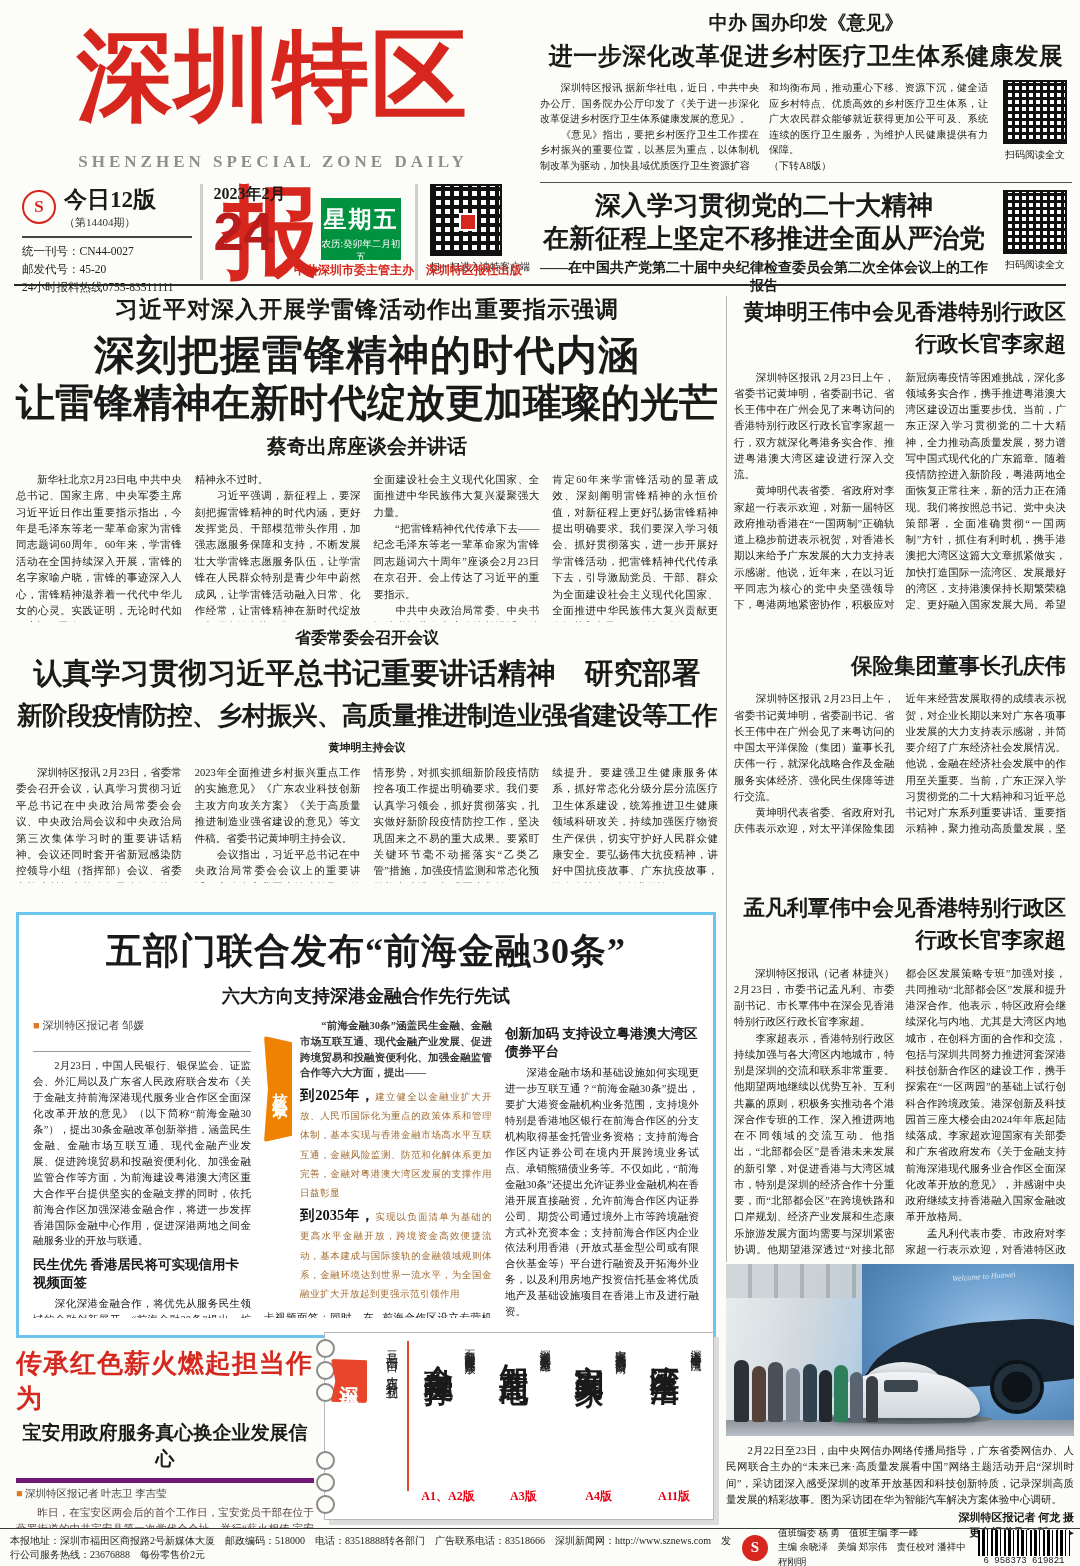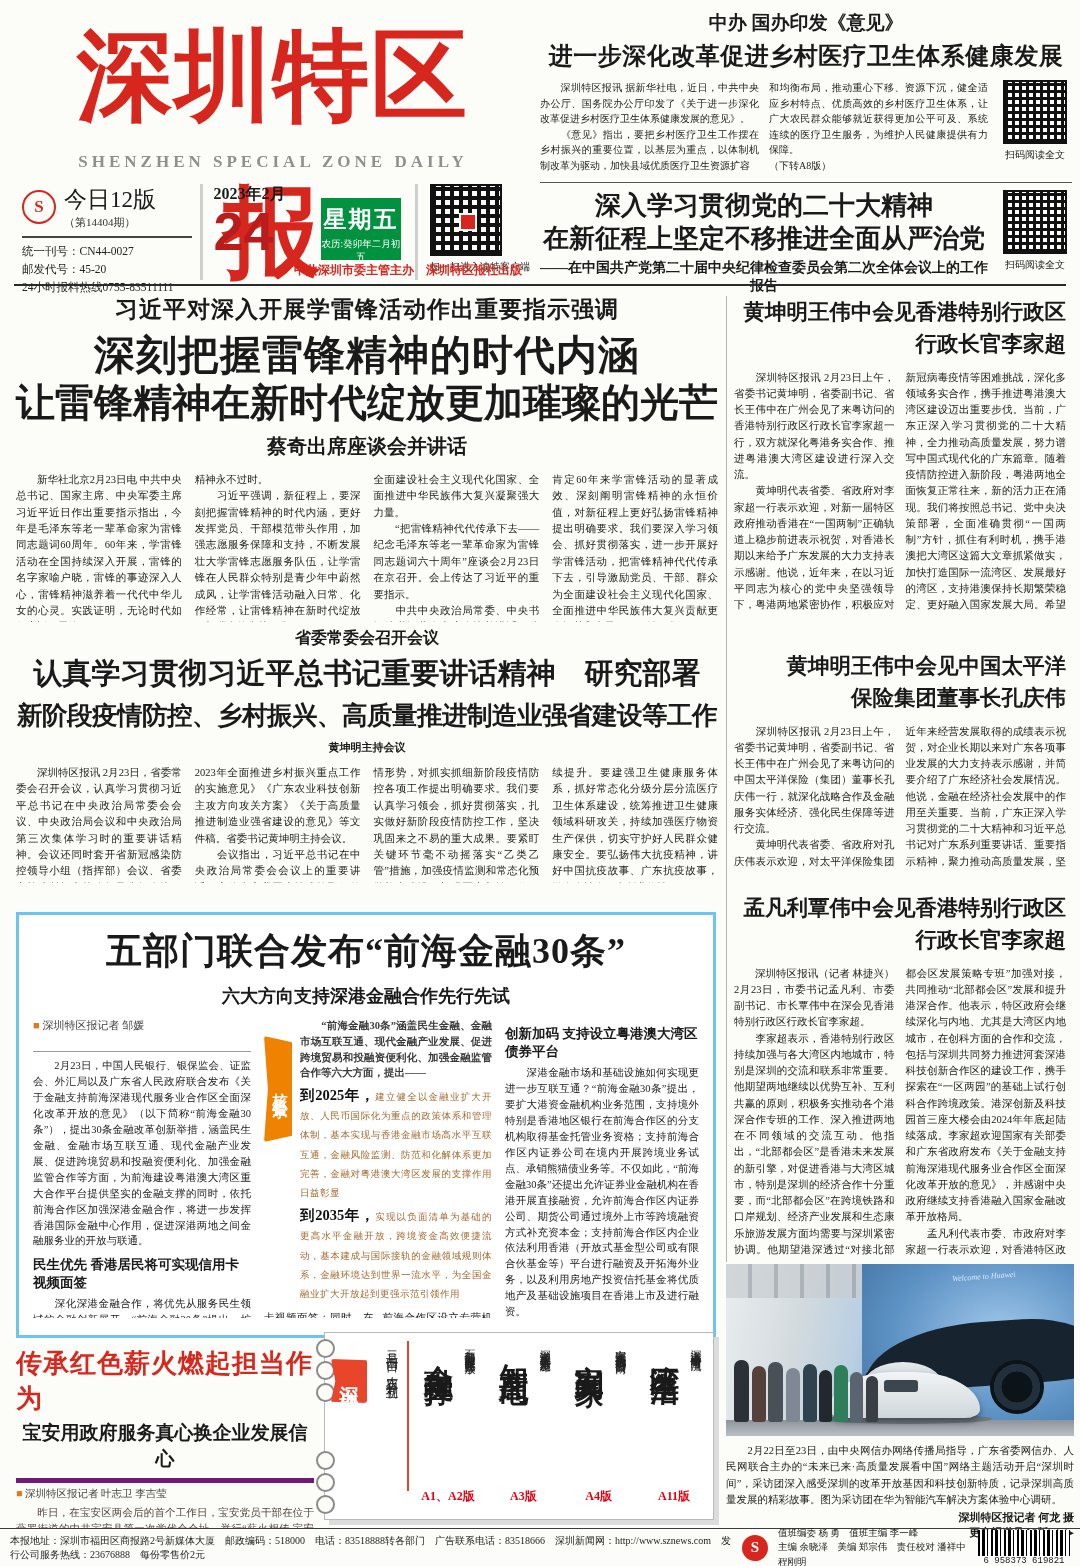--- a/index.html
+++ b/index.html
@@ -15,21 +15,21 @@
   #mast-title{left:30px;top:2px;width:486px;height:152px;font-size:96px;line-height:150px;
     font-weight:900;color:#d7261d;letter-spacing:2px;text-align:center;
     font-family:"Liberation Serif",serif;transform:scaleY(1.04);}
   #mast-en{left:30px;top:152px;width:486px;color:#8f8f8f;font-weight:bold;font-size:17px;
     letter-spacing:4px;text-align:center;font-family:"Liberation Serif",serif;}
   #info-row{left:22px;top:184px;width:500px;height:96px;display:flex;}
   .info-a{width:238px;border-right:3px solid #cfcfcf;padding-right:8px;}
   .info-a .r1{display:flex;align-items:center;gap:8px;border-bottom:2px solid #444;padding-bottom:6px;margin-bottom:5px;}
   .seal{width:30px;height:30px;border-radius:50%;border:2px solid #d7261d;color:#d7261d;
     display:flex;align-items:center;justify-content:center;font-weight:900;font-size:17px;flex:0 0 auto;}
-  .ed-big{font-size:23px;font-weight:normal;}
+  .ed-big{font-size:23px;font-weight:bold;}
   .ed-issue{font-size:11px;color:#333;}
   .info-a .r2{font-size:11.5px;line-height:1.55;color:#222;}
   .info-b{width:150px;padding-left:10px;}
   .ym{font-size:16px;font-weight:bold;}
   .day{font-size:54px;line-height:52px;font-weight:900;color:#b91c1c;font-family:"Liberation Sans",sans-serif;}
   .greenbox{width:112px;height:62px;background:#00923e;color:#fff;text-align:center;margin-top:14px;}
   .greenbox .wk{font-size:23px;font-weight:bold;padding-top:6px;letter-spacing:2px;}
   .greenbox .lu{font-size:9.5px;margin-top:3px;}
   .org{position:absolute;left:272px;top:78px;width:230px;color:#d7261d;font-size:12px;font-weight:bold;white-space:nowrap;}
   .info-c{margin-left:14px;border-left:3px solid #cfcfcf;padding-left:12px;width:92px;}
@@ -312,21 +312,20 @@
   <div class="ctr r-head">
     <div>黄坤明王伟中会见香港特别行政区</div>
     <div>行政长官李家超</div>
   </div>
   <div class="r-body just pre"><span>　　深圳特区报讯 2月23日上午，省委书记黄坤明，省委副书记、省长王伟中在广州会见了来粤访问的香港特别行政区行政长官李家超一行，双方就深化粤港务实合作、推进粤港澳大湾区建设进行深入交流。
 　　黄坤明代表省委、省政府对李家超一行表示欢迎，对新一届特区政府推动香港在“一国两制”正确轨道上稳步前进表示祝贺，对香港长期以来给予广东发展的大力支持表示感谢。他说，近年来，在以习近平同志为核心的党中央坚强领导下，粤港两地紧密协作，积极应对新冠病毒疫情等困难挑战，深化多领域务实合作，携手推进粤港澳大湾区建设迈出重要步伐。当前，广东正深入学习贯彻党的二十大精神，全力推动高质量发展，努力谱写中国式现代化的广东篇章。随着疫情防控进入新阶段，粤港两地全面恢复正常往来，新的活力正在涌</span><span>现。我们将按照总书记、党中央决策部署，全面准确贯彻“一国两制”方针，抓住有利时机，携手港澳把大湾区这篇大文章抓紧做实，加快打造国际一流湾区、发展最好的湾区，支持港澳保持长期繁荣稳定、更好融入国家发展大局。希望粤港两地保持密切沟通、高效联动，持续推动规则机制“软联通”和基础设施“硬联通”，抓好横琴、前海、南沙等重大合作平台建设，充分发挥香港对外贸易、专业服务优势和广东产业、市场优势，加强产业、贸易、金融合作，深化教育、科技和人才合作，共同推进大湾区国际科技创新中心、综合性国家科学中心和高水平人才高地建设，构建具有国际竞争力的现代化产业体系；深化社会民生和青少年交流等领域合作，为香港同胞特别是青年在大湾区学习、就业、创业、生活提供更加便利的条件。（下转A8版）</span></div>
 </div>
 
 <div class="rart" id="rart2">
   <div class="ctr r-head">
-    <div>黄坤明王伟中会见中国太平洋</div>
     <div>保险集团董事长孔庆伟</div>
   </div>
   <div class="r-body just pre"><span>　　深圳特区报讯 2月23日上午，省委书记黄坤明，省委副书记、省长王伟中在广州会见了来粤访问的中国太平洋保险（集团）董事长孔庆伟一行，就深化战略合作及金融服务实体经济、强化民生保障等进行交流。
 　　黄坤明代表省委、省政府对孔庆伟表示欢迎，对太平洋保险集团近年来经营发展取得的成绩表示祝贺，对企业长期以来对广东各项事业发展的</span><span>大力支持表示感谢，并简要介绍了广东经济社会发展情况。他说，金融在经济社会发展中的作用至关重要。当前，广东正深入学习贯彻党的二十大精神和习近平总书记对广东系列重要讲话、重要指示精神，聚力推动高质量发展，坚持以实体经济为本，突出制造业当家，着力提高金融服务实体经济的效率和水平。
 （下转A8版）</span></div>
 </div>
 
 <div class="rart" id="rart3">
   <div class="ctr r-head">
     <div>孟凡利覃伟中会见香港特别行政区</div>

